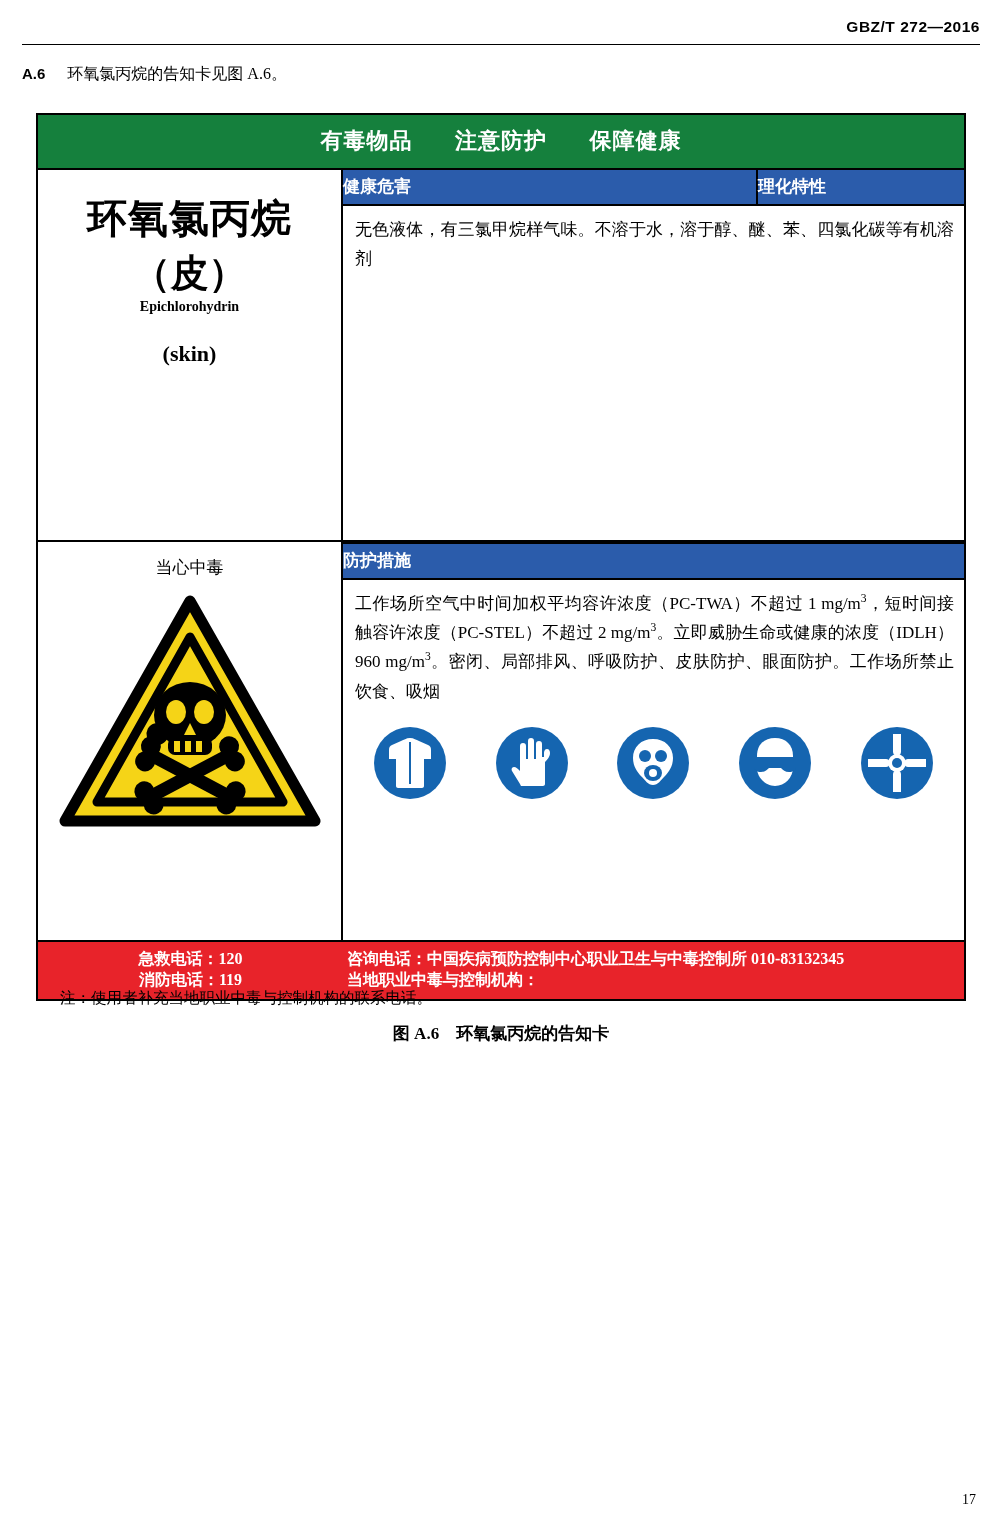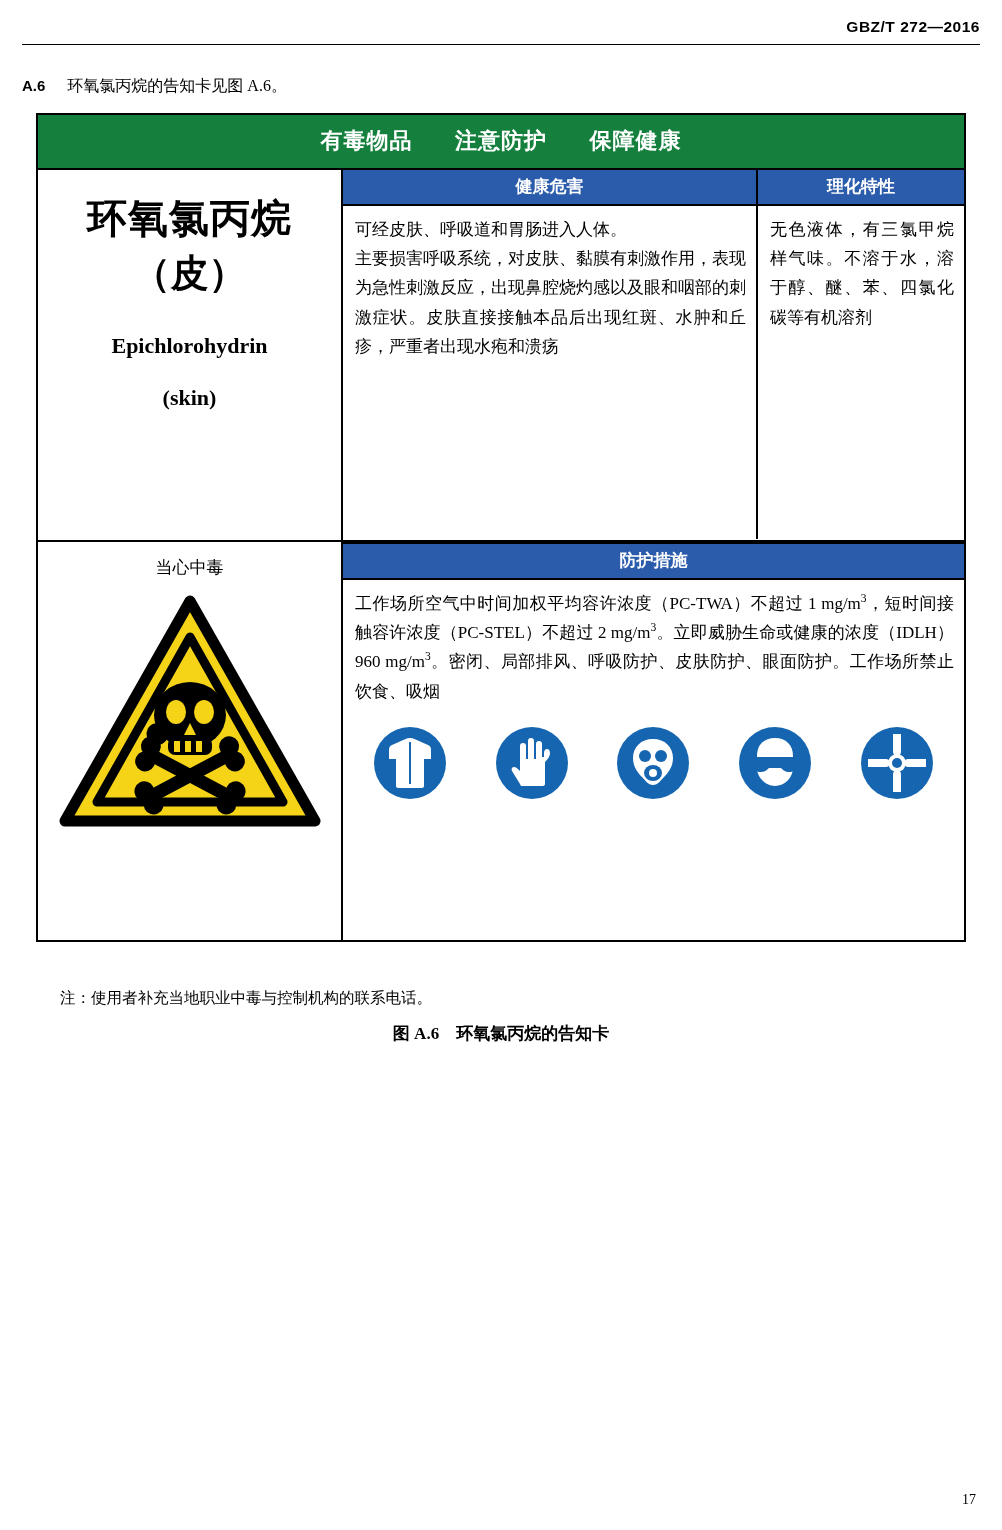--- a/index.html
+++ b/index.html
@@ -26,21 +26,21 @@
     letter-spacing:.5px;
   }
   .rule-top{
     position:absolute;
     top:44px;left:22px;right:22px;
     border-bottom:1.6px solid #000;
   }
   
   .clause{
     position:absolute;
-    top:76px;left:22px;
+    top:64px;left:22px;
     font-size:16px;
     font-family:"Liberation Serif","DejaVu Serif",serif;
   }
   .clause .num{font-weight:bold;font-family:"Liberation Sans","DejaVu Sans",sans-serif;font-size:15px;}
   .clause .txt{margin-left:18px;}
 
   
   .card{
     position:absolute;
     top:113px;left:36px;
@@ -83,38 +83,36 @@
   .zh-skin{
     font-size:38px;
     font-weight:bold;
     text-align:center;
     line-height:1.35;
     margin-top:2px;
   }
   .en-name{
     font-family:"Liberation Serif","DejaVu Serif",serif;
     font-weight:bold;
-    font-size:22px;
-    margin-top:34px;
+    font-size:14px;
     text-align:left;
   }
   .en-skin{
     font-family:"Liberation Serif","DejaVu Serif",serif;
     font-weight:bold;
     font-size:22px;
     margin-top:26px;
     text-align:center;
   }
 
   .cell-right{flex:1;display:flex;flex-direction:column;}
   .subrow{display:flex;}
   .hdr{
     background:#2b5cab;
     color:#fff;
-    text-align:center;
     font-weight:bold;
     font-size:17px;
     padding:5px 0 6px;
     border-bottom:2px solid #000;
     font-family:"Liberation Serif","DejaVu Serif",serif;
   }
   .col-health{width:415px;box-sizing:border-box;border-right:2px solid #000;}
   .col-phys{flex:1;box-sizing:border-box;}
   .body-text{
     font-size:17px;
@@ -205,26 +203,20 @@
         <div class="en-name">Epichlorohydrin</div>
         <div class="en-skin">(skin)</div>
       </div>
 
       <div class="cell-right">
         <div class="subrow">
           <div class="hdr col-health">健康危害</div>
           <div class="hdr col-phys">理化特性</div>
         </div>
         <div class="subrow" style="height:333px;">
-          <div class="col-health">
-            <div class="body-text">
-              <p>可经皮肤、呼吸道和胃肠进入人体。</p>
-              <p>主要损害呼吸系统，对皮肤、黏膜有刺激作用，表现为急性刺激反应，出现鼻腔烧灼感以及眼和咽部的刺激症状。皮肤直接接触本品后出现红斑、水肿和丘疹，严重者出现水疱和溃疡</p>
-            </div>
-          </div>
           <div class="col-phys">
             <div class="body-text">无色液体，有三氯甲烷样气味。不溶于水，溶于醇、醚、苯、四氯化碳等有机溶剂</div>
           </div>
         </div>
       </div>
     </div>
 
     <div class="row">
       <div class="cell-left2" style="height:400px;">
         <div class="warn-caption">当心中毒</div>
@@ -345,19 +337,31 @@
               </g>
               <g fill="#1565b0">
                   <circle cx="37" cy="37" r="5"></circle>
                 </g>
             </svg>
           </span>
         </div>
       </div>
     </div>
 
+    <div class="footer">
+      <div class="footer-line">
+        <div class="f-left">急救电话：120</div>
+        <div class="f-right">
+          <span>咨询电话：</span><span>中国疾病预防控制中心职业卫生与中毒控制所 010-83132345</span>
+        </div>
+      </div>
+      <div class="footer-line">
+        <div class="f-left">消防电话：119</div>
+        <div class="f-right">当地职业中毒与控制机构：</div>
+      </div>
+    </div>
   </div>
 
   <div class="note" style="top:988px;">注：使用者补充当地职业中毒与控制机构的联系电话。</div>
   <div class="fig-cap" style="top:1022px;">图 A.6　环氧氯丙烷的告知卡</div>
 
   <div class="pagenum">17</div>
 </div>
 
 </body></html>

